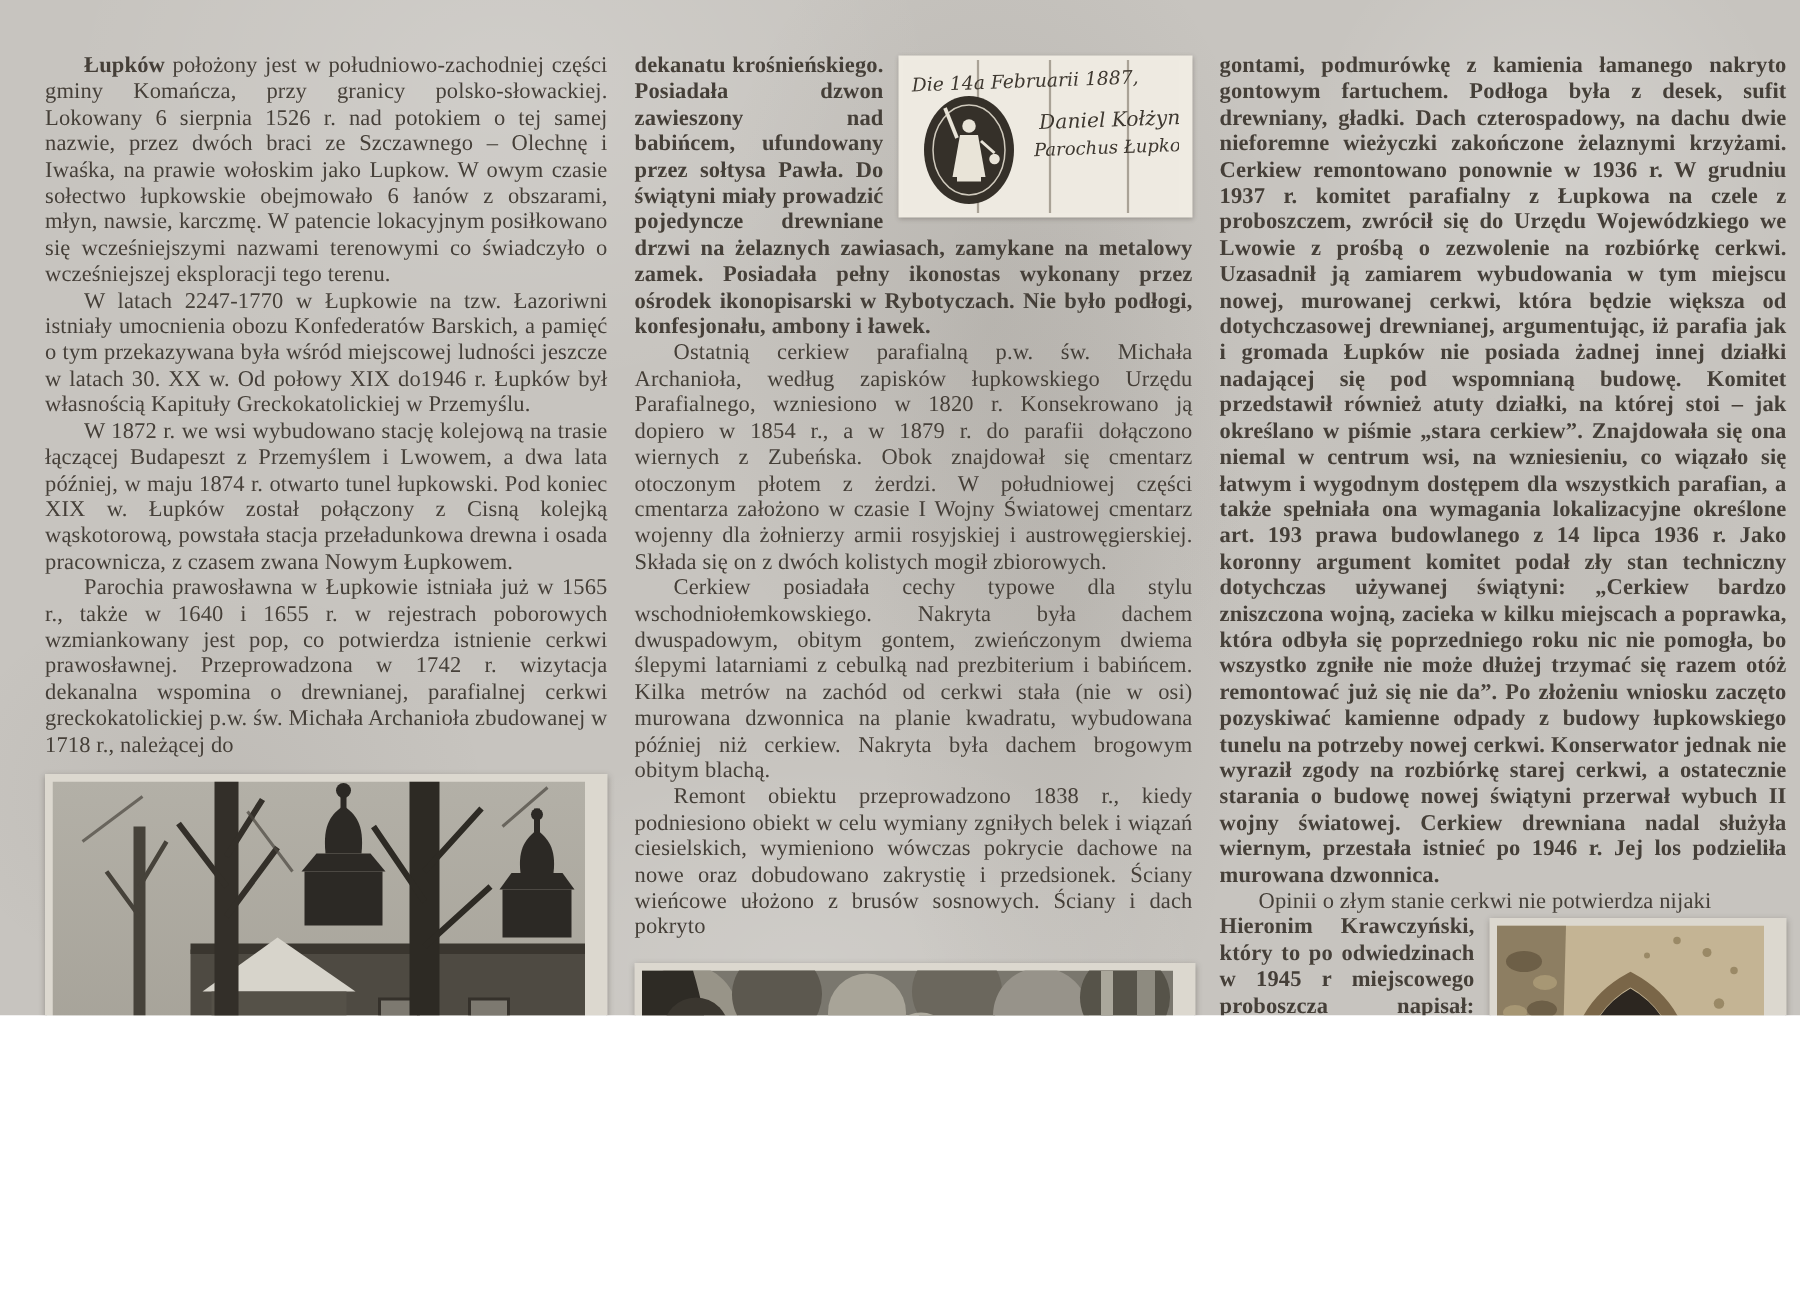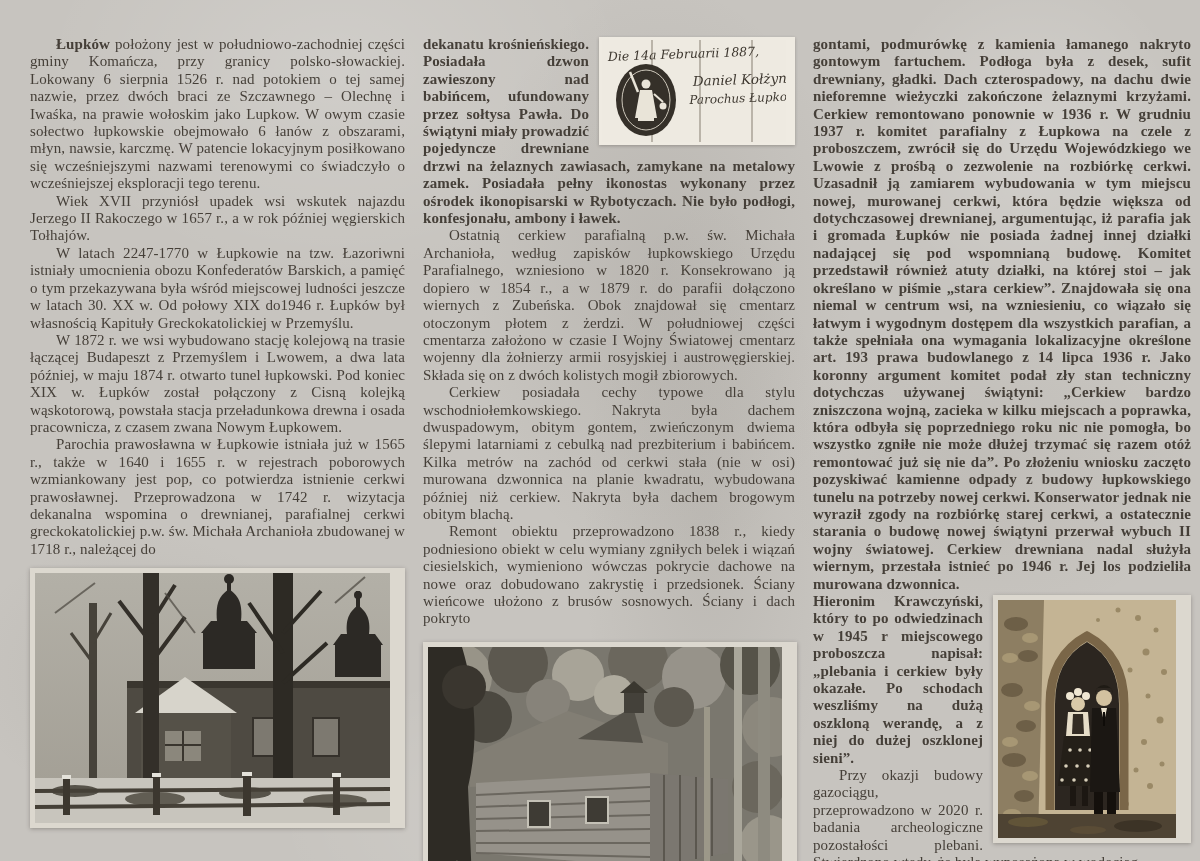--- a/index.html
+++ b/index.html
@@ -1,18 +1,18 @@
 <!DOCTYPE html>
 <html lang="pl"><head>
 <meta charset="utf-8">
 <style>
   html,body{margin:0;padding:0;}
   .page{
     position:relative;
-    width:1200px;height:861px;
+    width:1200px;height:677px;
     overflow:hidden;
     background-color:#c7c4bf;
     background-image:
       radial-gradient(ellipse 280px 420px at 55% 32%, rgba(82,76,68,0.11), transparent 70%),
       radial-gradient(ellipse 180px 480px at 59% 62%, rgba(82,76,68,0.09), transparent 70%),
       radial-gradient(ellipse 260px 200px at 12% 78%, rgba(82,76,68,0.07), transparent 70%),
       radial-gradient(ellipse 300px 220px at 82% 55%, rgba(82,76,68,0.06), transparent 70%),
       radial-gradient(ellipse 230px 250px at 86% 16%, rgba(255,255,255,0.20), transparent 70%),
       radial-gradient(ellipse 420px 300px at 28% 8%, rgba(255,255,255,0.16), transparent 70%),
       radial-gradient(ellipse 380px 220px at 45% 95%, rgba(255,255,255,0.14), transparent 70%);
@@ -51,21 +51,20 @@
   svg{display:block;}
 </style>
 </head>
 <body>
 
 <div class="page">
   <div class="cols">
 
     <div class="col col1">
       <p class="pg"><span class="lead">Łupków</span><span> położony jest w południowo-zachodniej części gminy Komańcza, przy granicy polsko-słowackiej. Lokowany 6 sierpnia 1526 r. nad potokiem o tej samej nazwie, przez dwóch braci ze Szczawnego – Olechnę i Iwaśka, na prawie wołoskim jako Lupkow. W owym czasie sołectwo łupkowskie obejmowało 6 łanów z obszarami, młyn, nawsie, karczmę. W patencie lokacyjnym posiłkowano się wcześniejszymi nazwami terenowymi co świadczyło o wcześniejszej eksploracji tego terenu.</span></p>
-      <p class="pg">Wiek XVII przyniósł upadek wsi wskutek najazdu Jerzego II Rakoczego w 1657 r., a w rok później węgierskich Tołhajów.</p>
       <p class="pg">W latach 2247-1770 w Łupkowie na tzw. Łazoriwni istniały umocnienia obozu Konfederatów Barskich, a pamięć o tym przekazywana była wśród miejscowej ludności jeszcze w latach 30. XX w. Od połowy XIX do1946 r. Łupków był własnością Kapituły Greckokatolickiej w Przemyślu.</p>
       <p class="pg">W 1872 r. we wsi wybudowano stację kolejową na trasie łączącej Budapeszt z Przemyślem i Lwowem, a dwa lata później, w maju 1874 r. otwarto tunel łupkowski. Pod koniec XIX w. Łupków został połączony z Cisną kolejką wąskotorową, powstała stacja przeładunkowa drewna i osada pracownicza, z czasem zwana Nowym Łupkowem.</p>
       <p class="pg">Parochia prawosławna w Łupkowie istniała już w 1565 r., także w 1640 i 1655 r. w rejestrach poborowych wzmiankowany jest pop, co potwierdza istnienie cerkwi prawosławnej. Przeprowadzona w 1742 r. wizytacja dekanalna wspomina o drewnianej, parafialnej cerkwi greckokatolickiej p.w. św. Michała Archanioła zbudowanej w 1718 r., należącej do</p>
 
       <div class="photoframe photo1-wrap">
         <svg width="355" height="250" viewBox="0 0 355 250">
           <defs>
             <linearGradient id="sky1" x1="0" y1="0" x2="0" y2="1">
               <stop offset="0" stop-color="#b3b0a7"></stop>
                 <stop offset="1" stop-color="#a19d93"></stop>
@@ -205,20 +204,21 @@
           <rect x="330" y="0" width="12" height="234" fill="#8e8b80"></rect>
           <rect x="276" y="60" width="6" height="174" fill="#9c9889"></rect>
           <rect x="0" y="214" width="354" height="20" fill="#5e5b51"></rect>
           <path d="M20,230 L30,214 M70,232 L80,216 M130,230 L138,214 M190,232 L198,218 M250,230 L258,216" stroke="#767264" stroke-width="3" fill="none"></path>
         </svg>
       </div>
     </div>
 
     <div class="col col3">
       <p class="pg noindent">gontami, podmurówkę z kamienia łamanego nakryto gontowym fartuchem. Podłoga była z desek, sufit drewniany, gładki. Dach czterospadowy, na dachu dwie nieforemne wieżyczki zakończone żelaznymi krzyżami. Cerkiew remontowano ponownie w 1936 r. W grudniu 1937 r. komitet parafialny z Łupkowa na czele z proboszczem, zwrócił się do Urzędu Wojewódzkiego we Lwowie z prośbą o zezwolenie na rozbiórkę cerkwi. Uzasadnił ją zamiarem wybudowania w tym miejscu nowej, murowanej cerkwi, która będzie większa od dotychczasowej drewnianej, argumentując, iż parafia jak i gromada Łupków nie posiada żadnej innej działki nadającej się pod wspomnianą budowę. Komitet przedstawił również atuty działki, na której stoi – jak określano w piśmie „stara cerkiew”. Znajdowała się ona niemal w centrum wsi, na wzniesieniu, co wiązało się łatwym i wygodnym dostępem dla wszystkich parafian, a także spełniała ona wymagania lokalizacyjne określone art. 193 prawa budowlanego z 14 lipca 1936 r. Jako koronny argument komitet podał zły stan techniczny dotychczas używanej świątyni: „Cerkiew bardzo zniszczona wojną, zacieka w kilku miejscach a poprawka, która odbyła się poprzedniego roku nic nie pomogła, bo wszystko zgniłe nie może dłużej trzymać się razem otóż remontować już się nie da”. Po złożeniu wniosku zaczęto pozyskiwać kamienne odpady z budowy łupkowskiego tunelu na potrzeby nowej cerkwi. Konserwator jednak nie wyraził zgody na rozbiórkę starej cerkwi, a ostatecznie starania o budowę nowej świątyni przerwał wybuch II wojny światowej. Cerkiew drewniana nadal służyła wiernym, przestała istnieć po 1946 r. Jej los podzieliła murowana dzwonnica.</p>
+      <p class="pg">Opinii o złym stanie cerkwi nie potwierdza nijaki</p>
 
       <div class="photoframe float-photo3">
         <svg width="178" height="238" viewBox="0 0 178 238">
           <rect x="0" y="0" width="178" height="238" fill="#c4b494"></rect>
 
           <g fill="#93825f" opacity="0.85">
             <circle cx="140" cy="18" r="3"></circle>
               <circle cx="158" cy="30" r="2.5"></circle>
               <circle cx="148" cy="52" r="3.5"></circle>
             <circle cx="166" cy="72" r="3"></circle>

